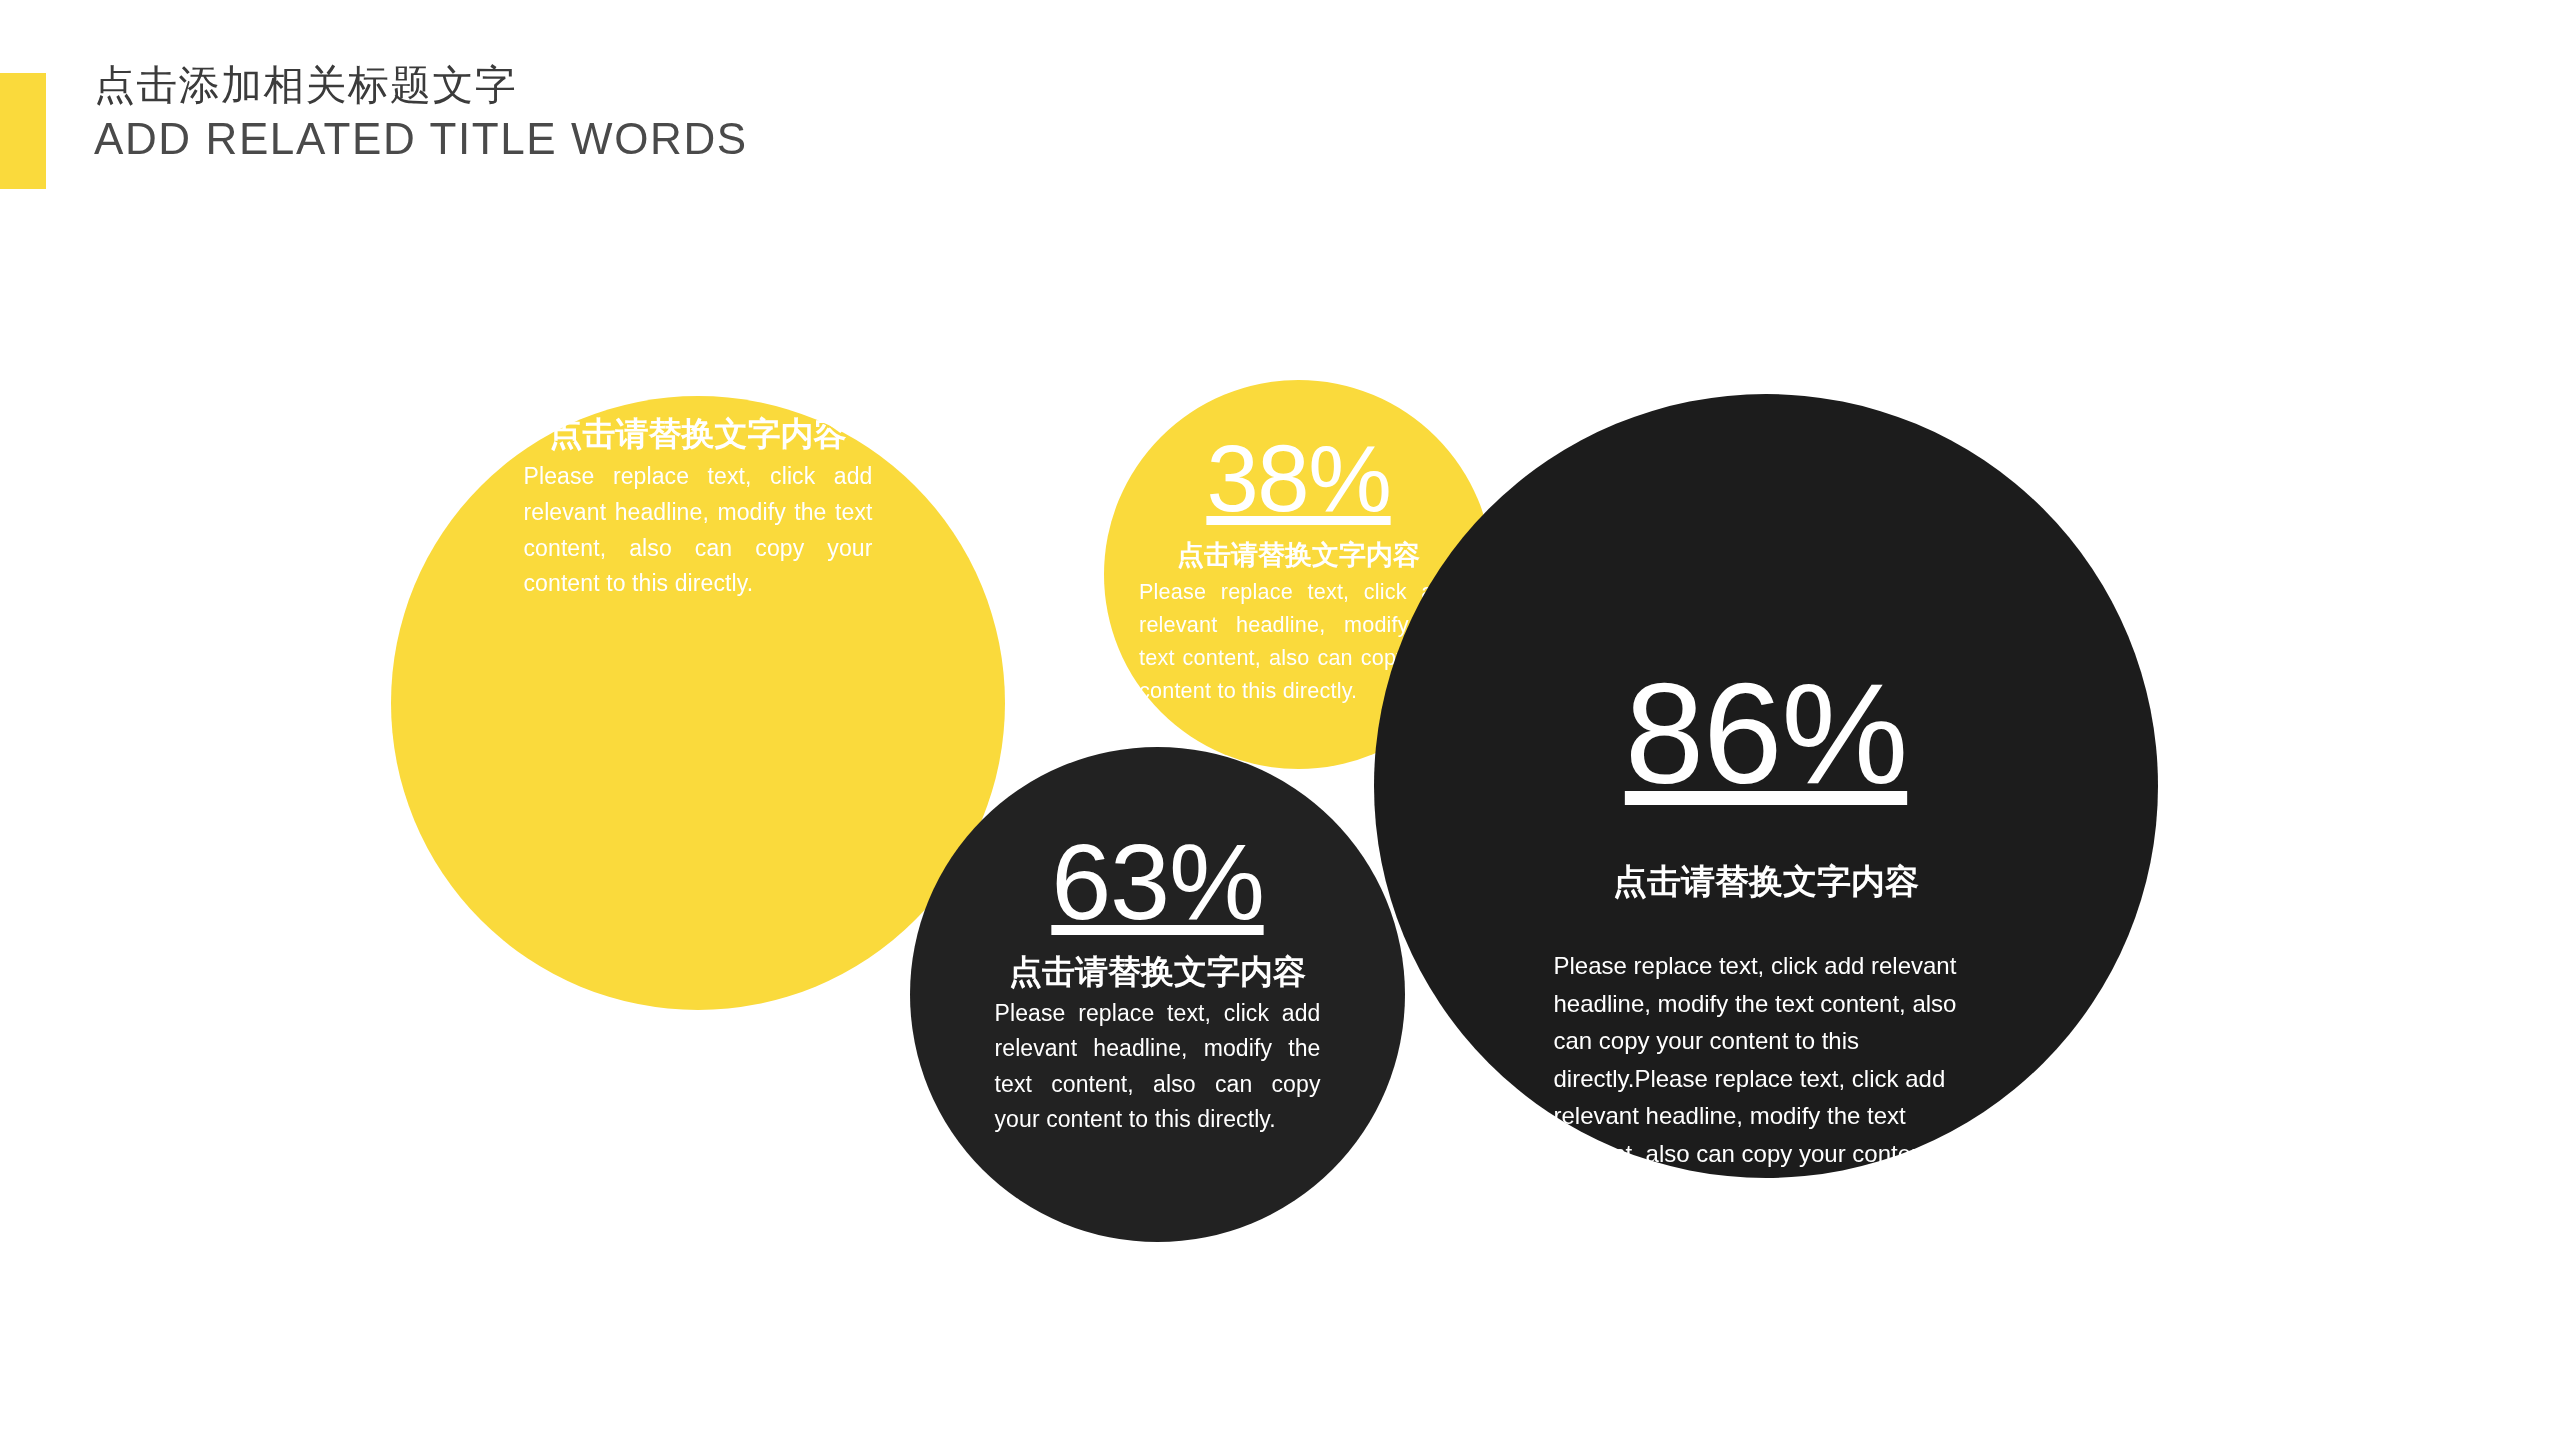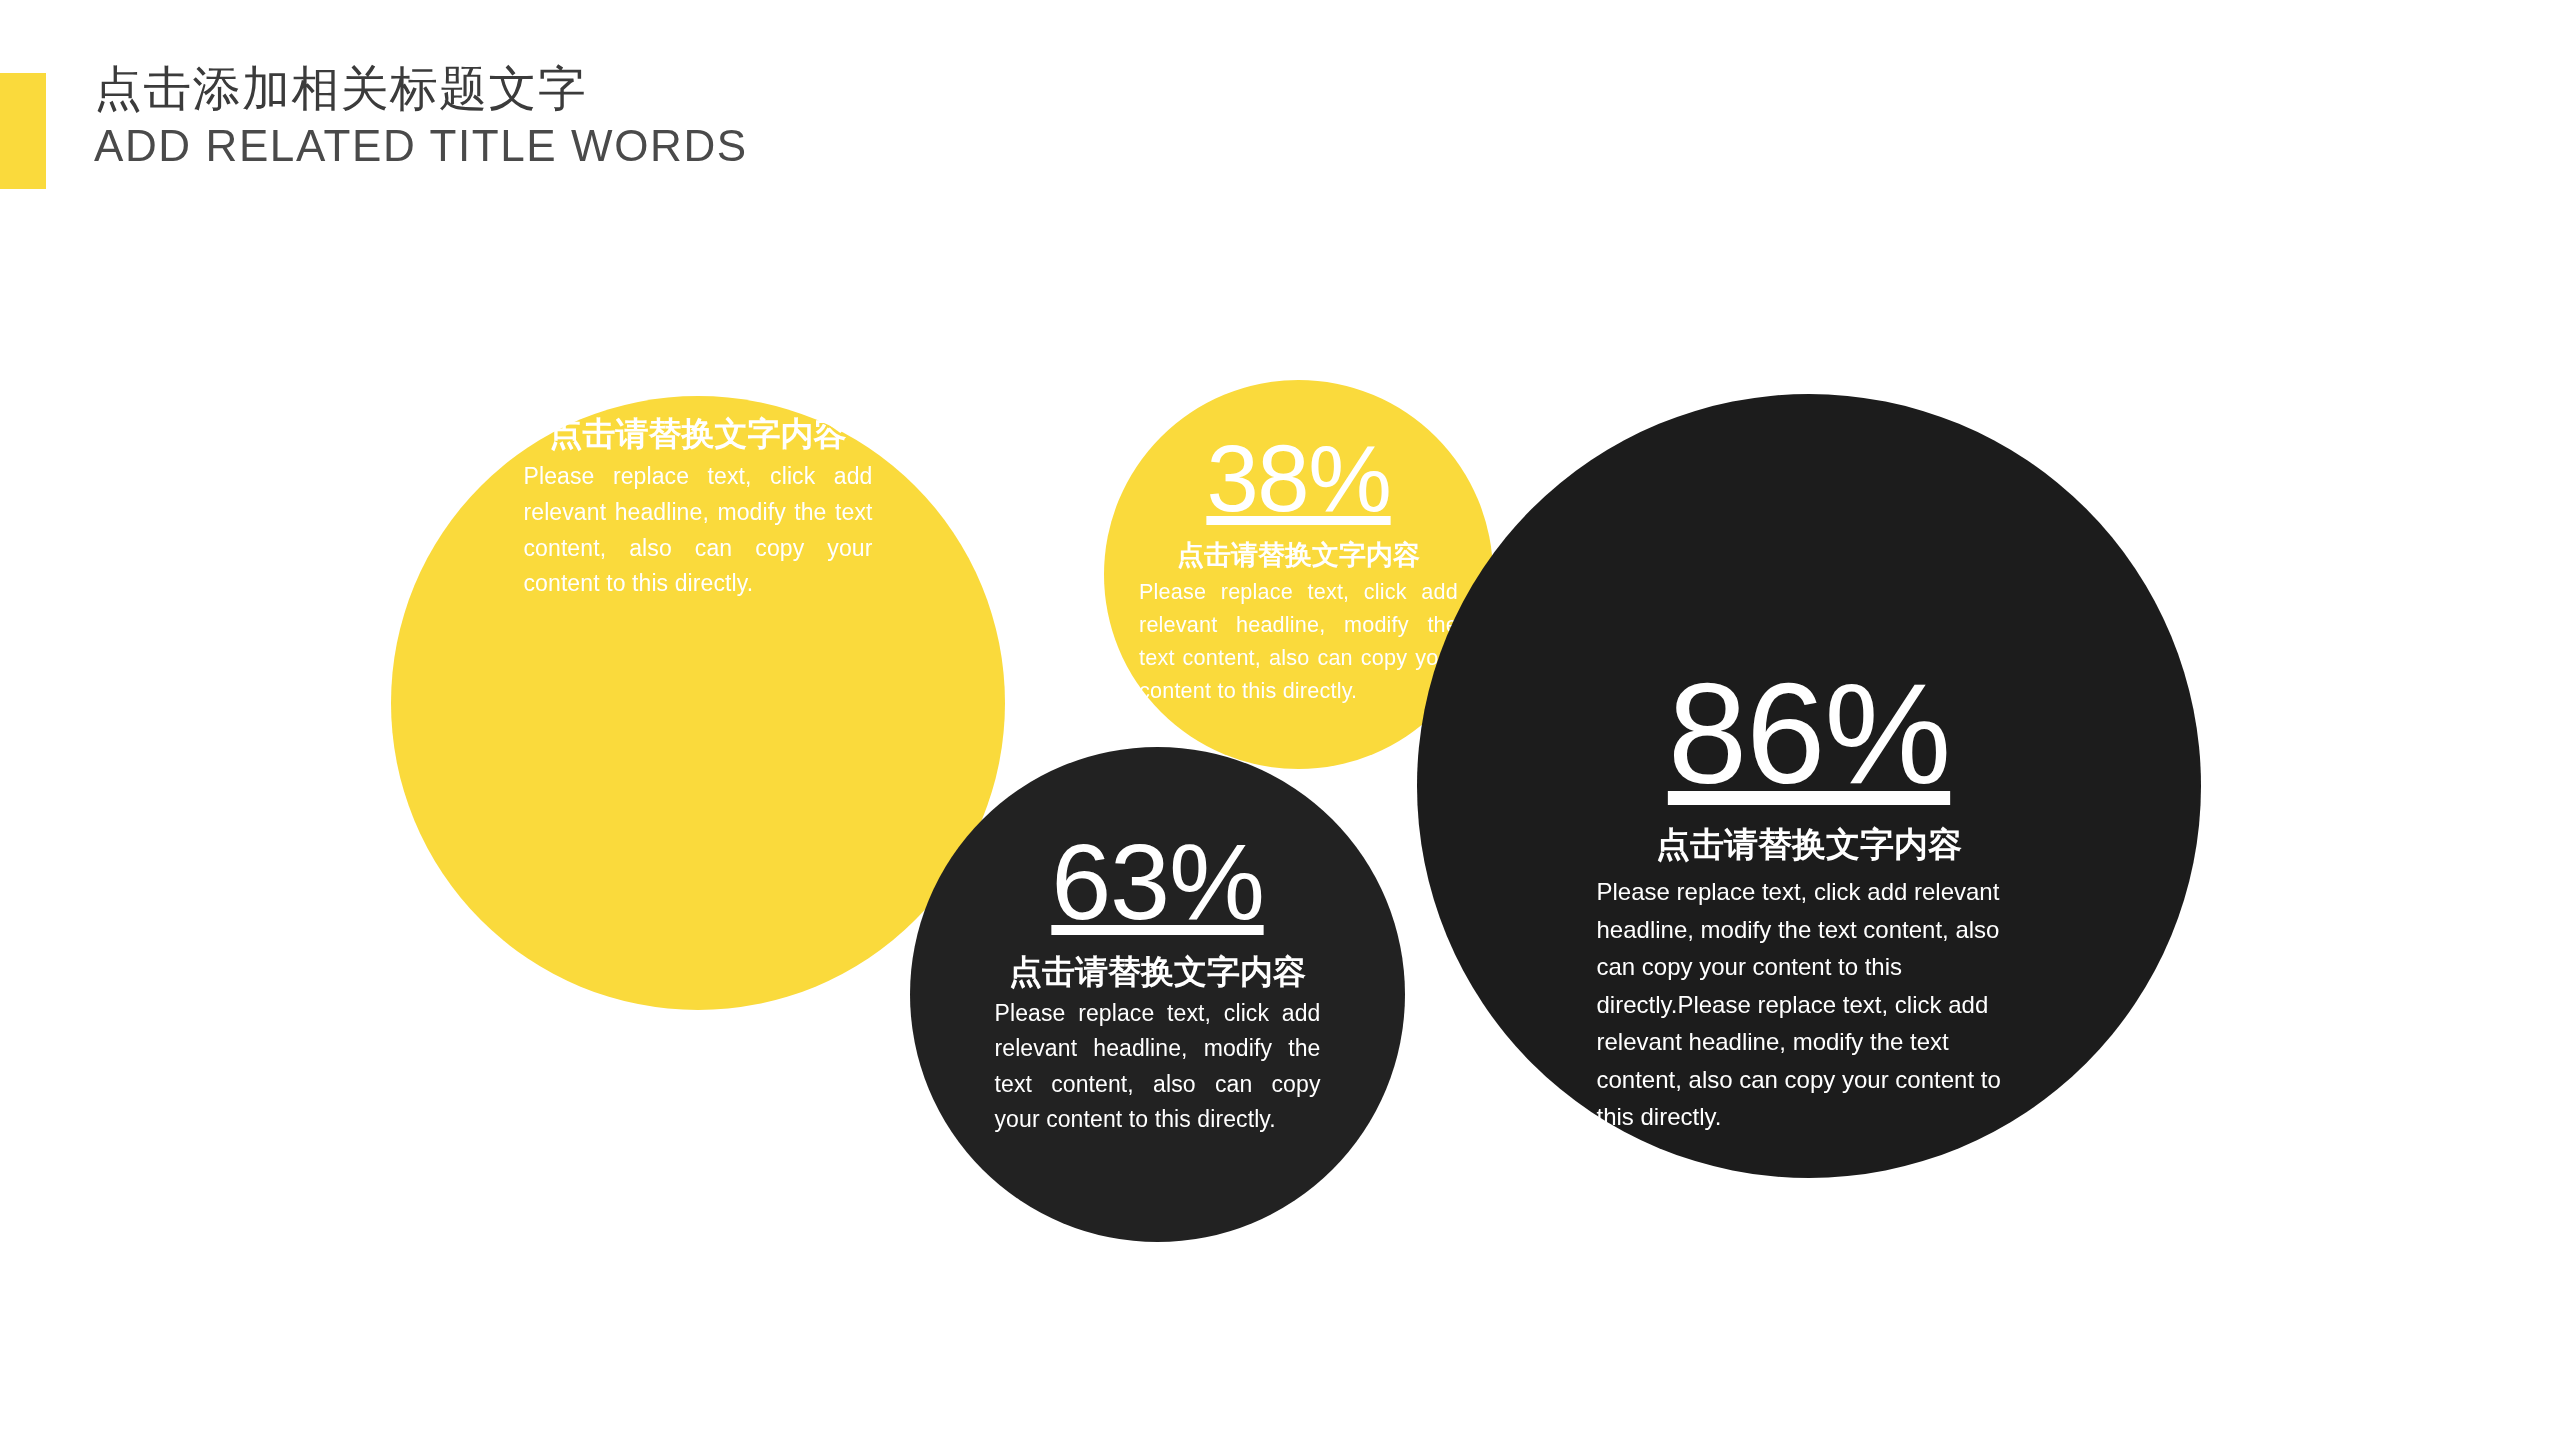--- a/index.html
+++ b/index.html
@@ -13,21 +13,21 @@
 
   
   .header { position:absolute; left:0; top:0; width:100%; height:210px; }
   .accent-bar {
     position:absolute; left:0; top:73px;
     width:46px; height:116px;
     background:#fada3c;
   }
   .title-block { position:absolute; left:94px; top:64px; }
   .title-cn {
-    font-size:48px; line-height:1.05;
+    font-size:41px; line-height:1.05;
     color:#3b3b3b; font-weight:400;
     letter-spacing:1.3px;
     white-space:nowrap;
   }
   .title-en {
     margin-top:9px;
     font-size:44px; line-height:1.05;
     color:#4a4a4a; font-weight:400;
     letter-spacing:1.6px;
     white-space:nowrap;
@@ -66,24 +66,25 @@
   #c38 .sub-cn { font-size:27px; margin-top:14px; }
   #c38 .body-txt {
     font-size:21.6px; line-height:1.52;
     width:319px; margin-top:5.1px;
     text-align:justify; text-align-last:left;
     letter-spacing:0.2px;
   }
 
   
   #c86 {
-    left:1417px; top:394px;
+    left:1374px; top:394px;
     width:784px; height:784px;
     background:#1c1c1c;
     z-index:2;
+    gap:37px;
   }
   #c86 .pct { font-size:143px; margin-top:268px; }
   #c86 .sub-cn { font-size:34px; margin-top:20.4px; }
   #c86 .body-txt {
     font-size:24px; line-height:1.56;
     width:425px; margin-top:9px;
     text-align:left;
   }
 
   

